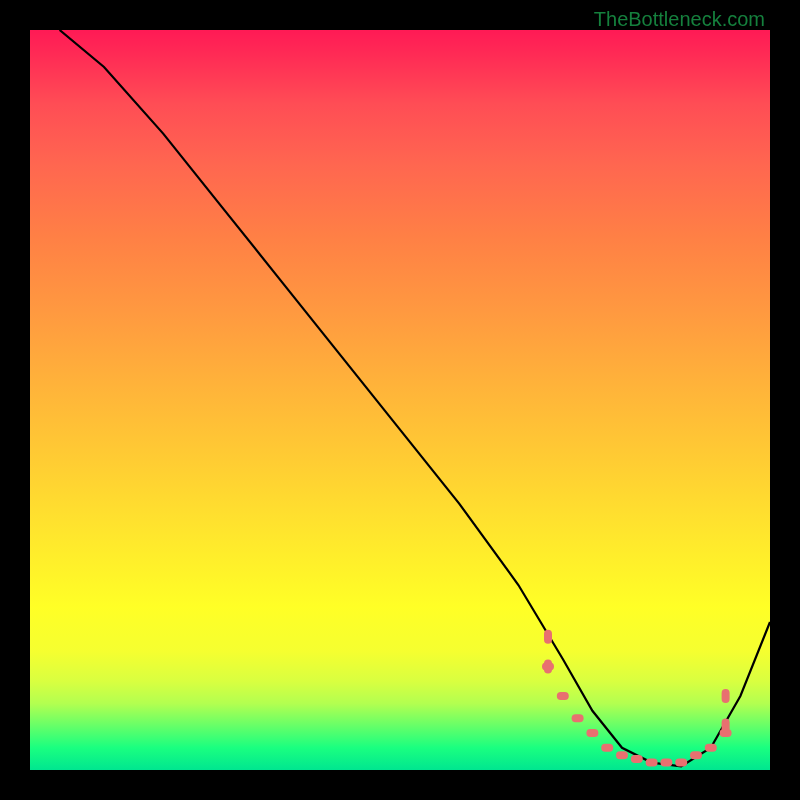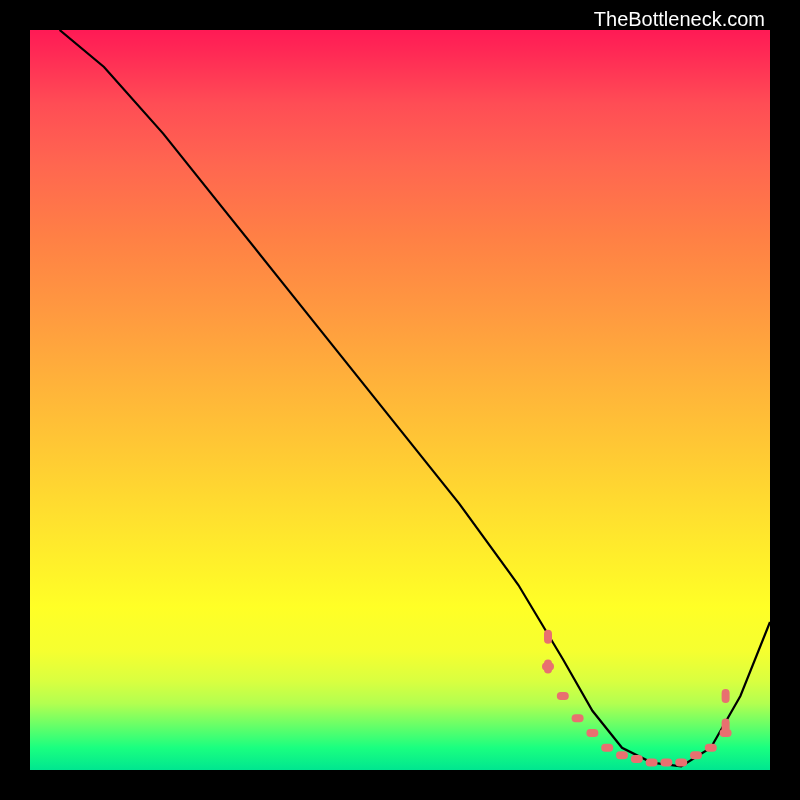--- a/index.html
+++ b/index.html
@@ -40,21 +40,21 @@
         #80ff60 93%,
         #4dff70 95%,
         #1aff80 97%,
         #00e690 100%
       );
     }
     .attribution {
       position: absolute;
       top: 8px;
       right: 35px;
-      color: #ffffff;
+      color: #15803d;
       font-family: Arial, sans-serif;
       font-size: 20px;
       font-weight: 500;
     }
     svg.overlay {
       position: absolute;
       top: 30px;
       left: 30px;
       width: 740px;
       height: 740px;

